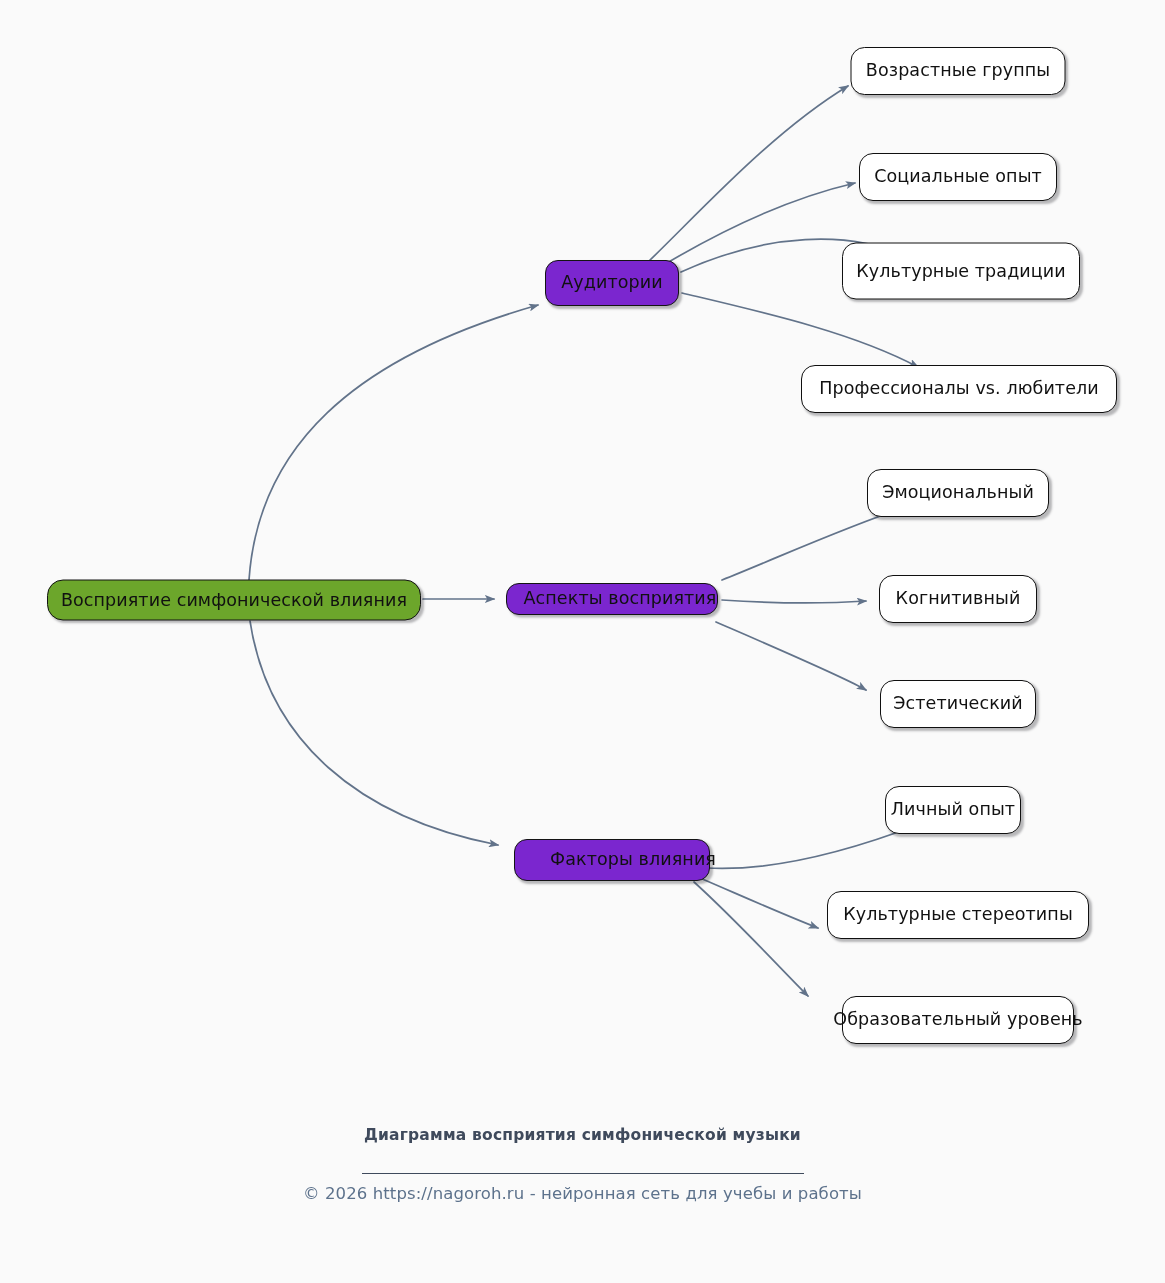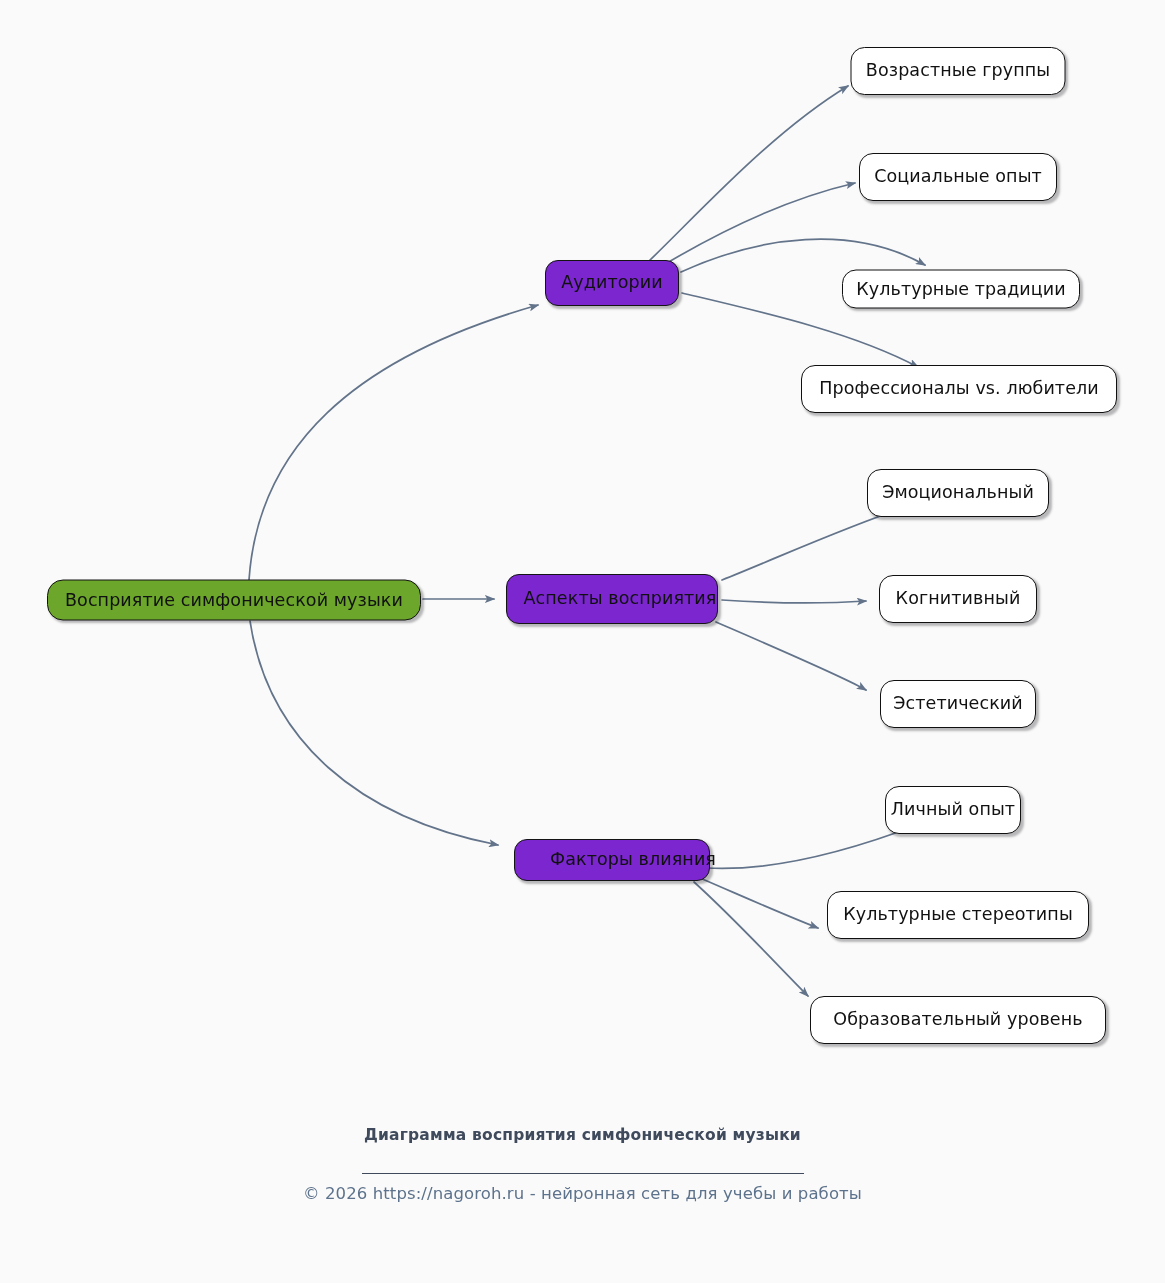--- a/index.html
+++ b/index.html
@@ -116,59 +116,59 @@
         <path d="M 722 600 C 782 604, 822 604, 866 601" marker-end="url(#arrowhead)"></path>
         <path d="M 716 622 C 776 648, 846 678, 866 690" marker-end="url(#arrowhead)"></path>
         <path d="M 706 868 C 776 872, 852 850, 920 824" marker-end="url(#arrowhead)"></path>
         <path d="M 700 878 C 742 896, 782 914, 818 928" marker-end="url(#arrowhead)"></path>
         <path d="M 694 882 C 736 920, 782 970, 808 996" marker-end="url(#arrowhead)"></path>
       </g>
   </svg>
 
   <div id="nodes-group">
       <div class="node root" style="left: 234px; top: 600px; width: 374px; height: 41px;">
-        <span>Восприятие симфонической музыки</span>
+        <span>Восприятие симфонической влияния</span>
       </div>
       <div class="node branch" style="left: 612px; top: 283px; width: 134px; height: 46px;">
         <span>Аудитории</span>
       </div>
       <div class="node leaf" style="left: 958px; top: 71px; width: 215px; height: 48px;">
         <span>Возрастные группы</span>
       </div>
       <div class="node leaf" style="left: 958px; top: 177px; width: 198px; height: 48px;">
         <span>Социальные опыт</span>
       </div>
-      <div class="node leaf" style="left: 961px; top: 289px; width: 238px; height: 39px;">
+      <div class="node leaf" style="left: 961px; top: 271px; width: 238px; height: 57px;">
         <span>Культурные традиции</span>
       </div>
       <div class="node leaf" style="left: 959px; top: 389px; width: 316px; height: 48px;">
         <span>Профессионалы vs. любители</span>
       </div>
-      <div class="node branch" style="left: 612px; top: 599px; width: 212px; height: 50px; padding-left: 16px;">
+      <div class="node branch" style="left: 612px; top: 599px; width: 212px; height: 32px; padding-left: 16px;">
         <span>Аспекты восприятия</span>
       </div>
       <div class="node leaf" style="left: 958px; top: 493px; width: 182px; height: 48px;">
         <span>Эмоциональный</span>
       </div>
       <div class="node leaf" style="left: 958px; top: 599px; width: 158px; height: 48px;">
         <span>Когнитивный</span>
       </div>
       <div class="node leaf" style="left: 958px; top: 704px; width: 156px; height: 48px;">
         <span>Эстетический</span>
       </div>
       <div class="node branch" style="left: 612px; top: 860px; width: 196px; height: 42px; padding-left: 42px;">
         <span>Факторы влияния</span>
       </div>
       <div class="node leaf" style="left: 953px; top: 810px; width: 136px; height: 48px;">
         <span>Личный опыт</span>
       </div>
       <div class="node leaf" style="left: 958px; top: 915px; width: 262px; height: 48px;">
         <span>Культурные стереотипы</span>
       </div>
-      <div class="node leaf" style="left: 958px; top: 1020px; width: 296px; height: 48px;">
+      <div class="node leaf" style="left: 958px; top: 1020px; width: 232px; height: 48px;">
         <span>Образовательный уровень</span>
       </div>
     </div>
 
 </div>
 
 <div class="footer" id="footer-title">Диаграмма восприятия симфонической музыки</div>
 
 <div class="footer" id="footer-divider">
   <span class="rule"></span>

